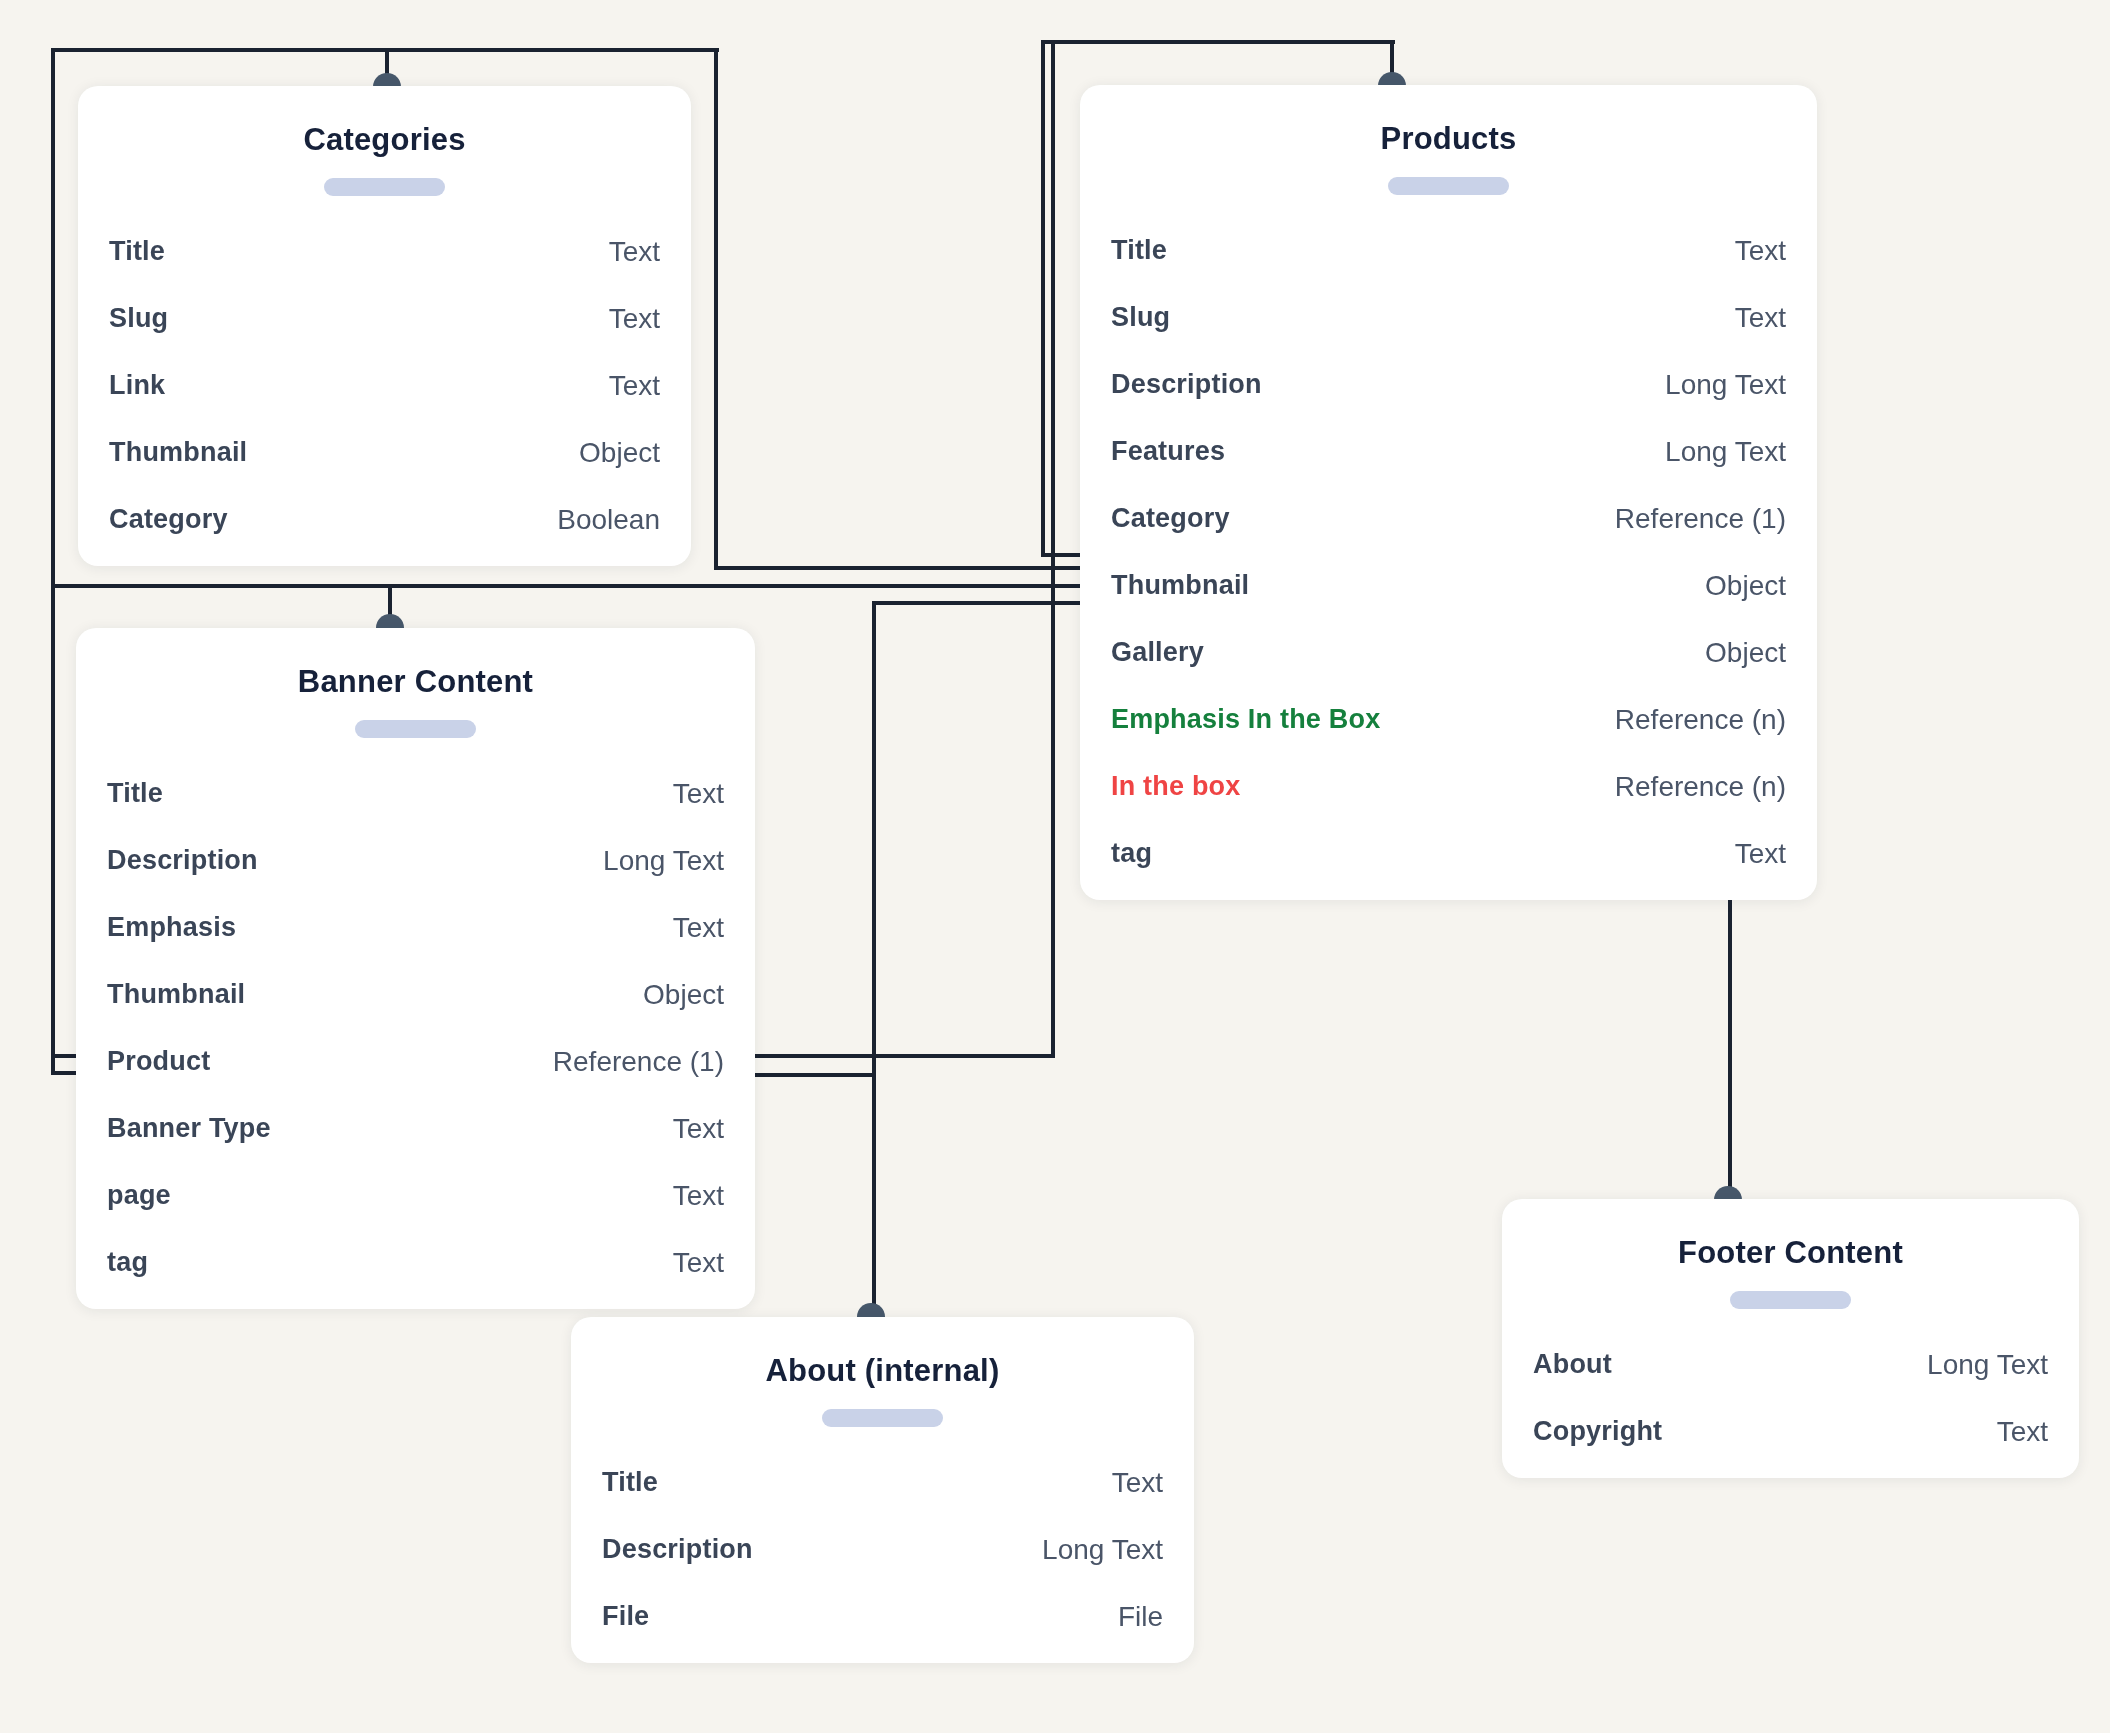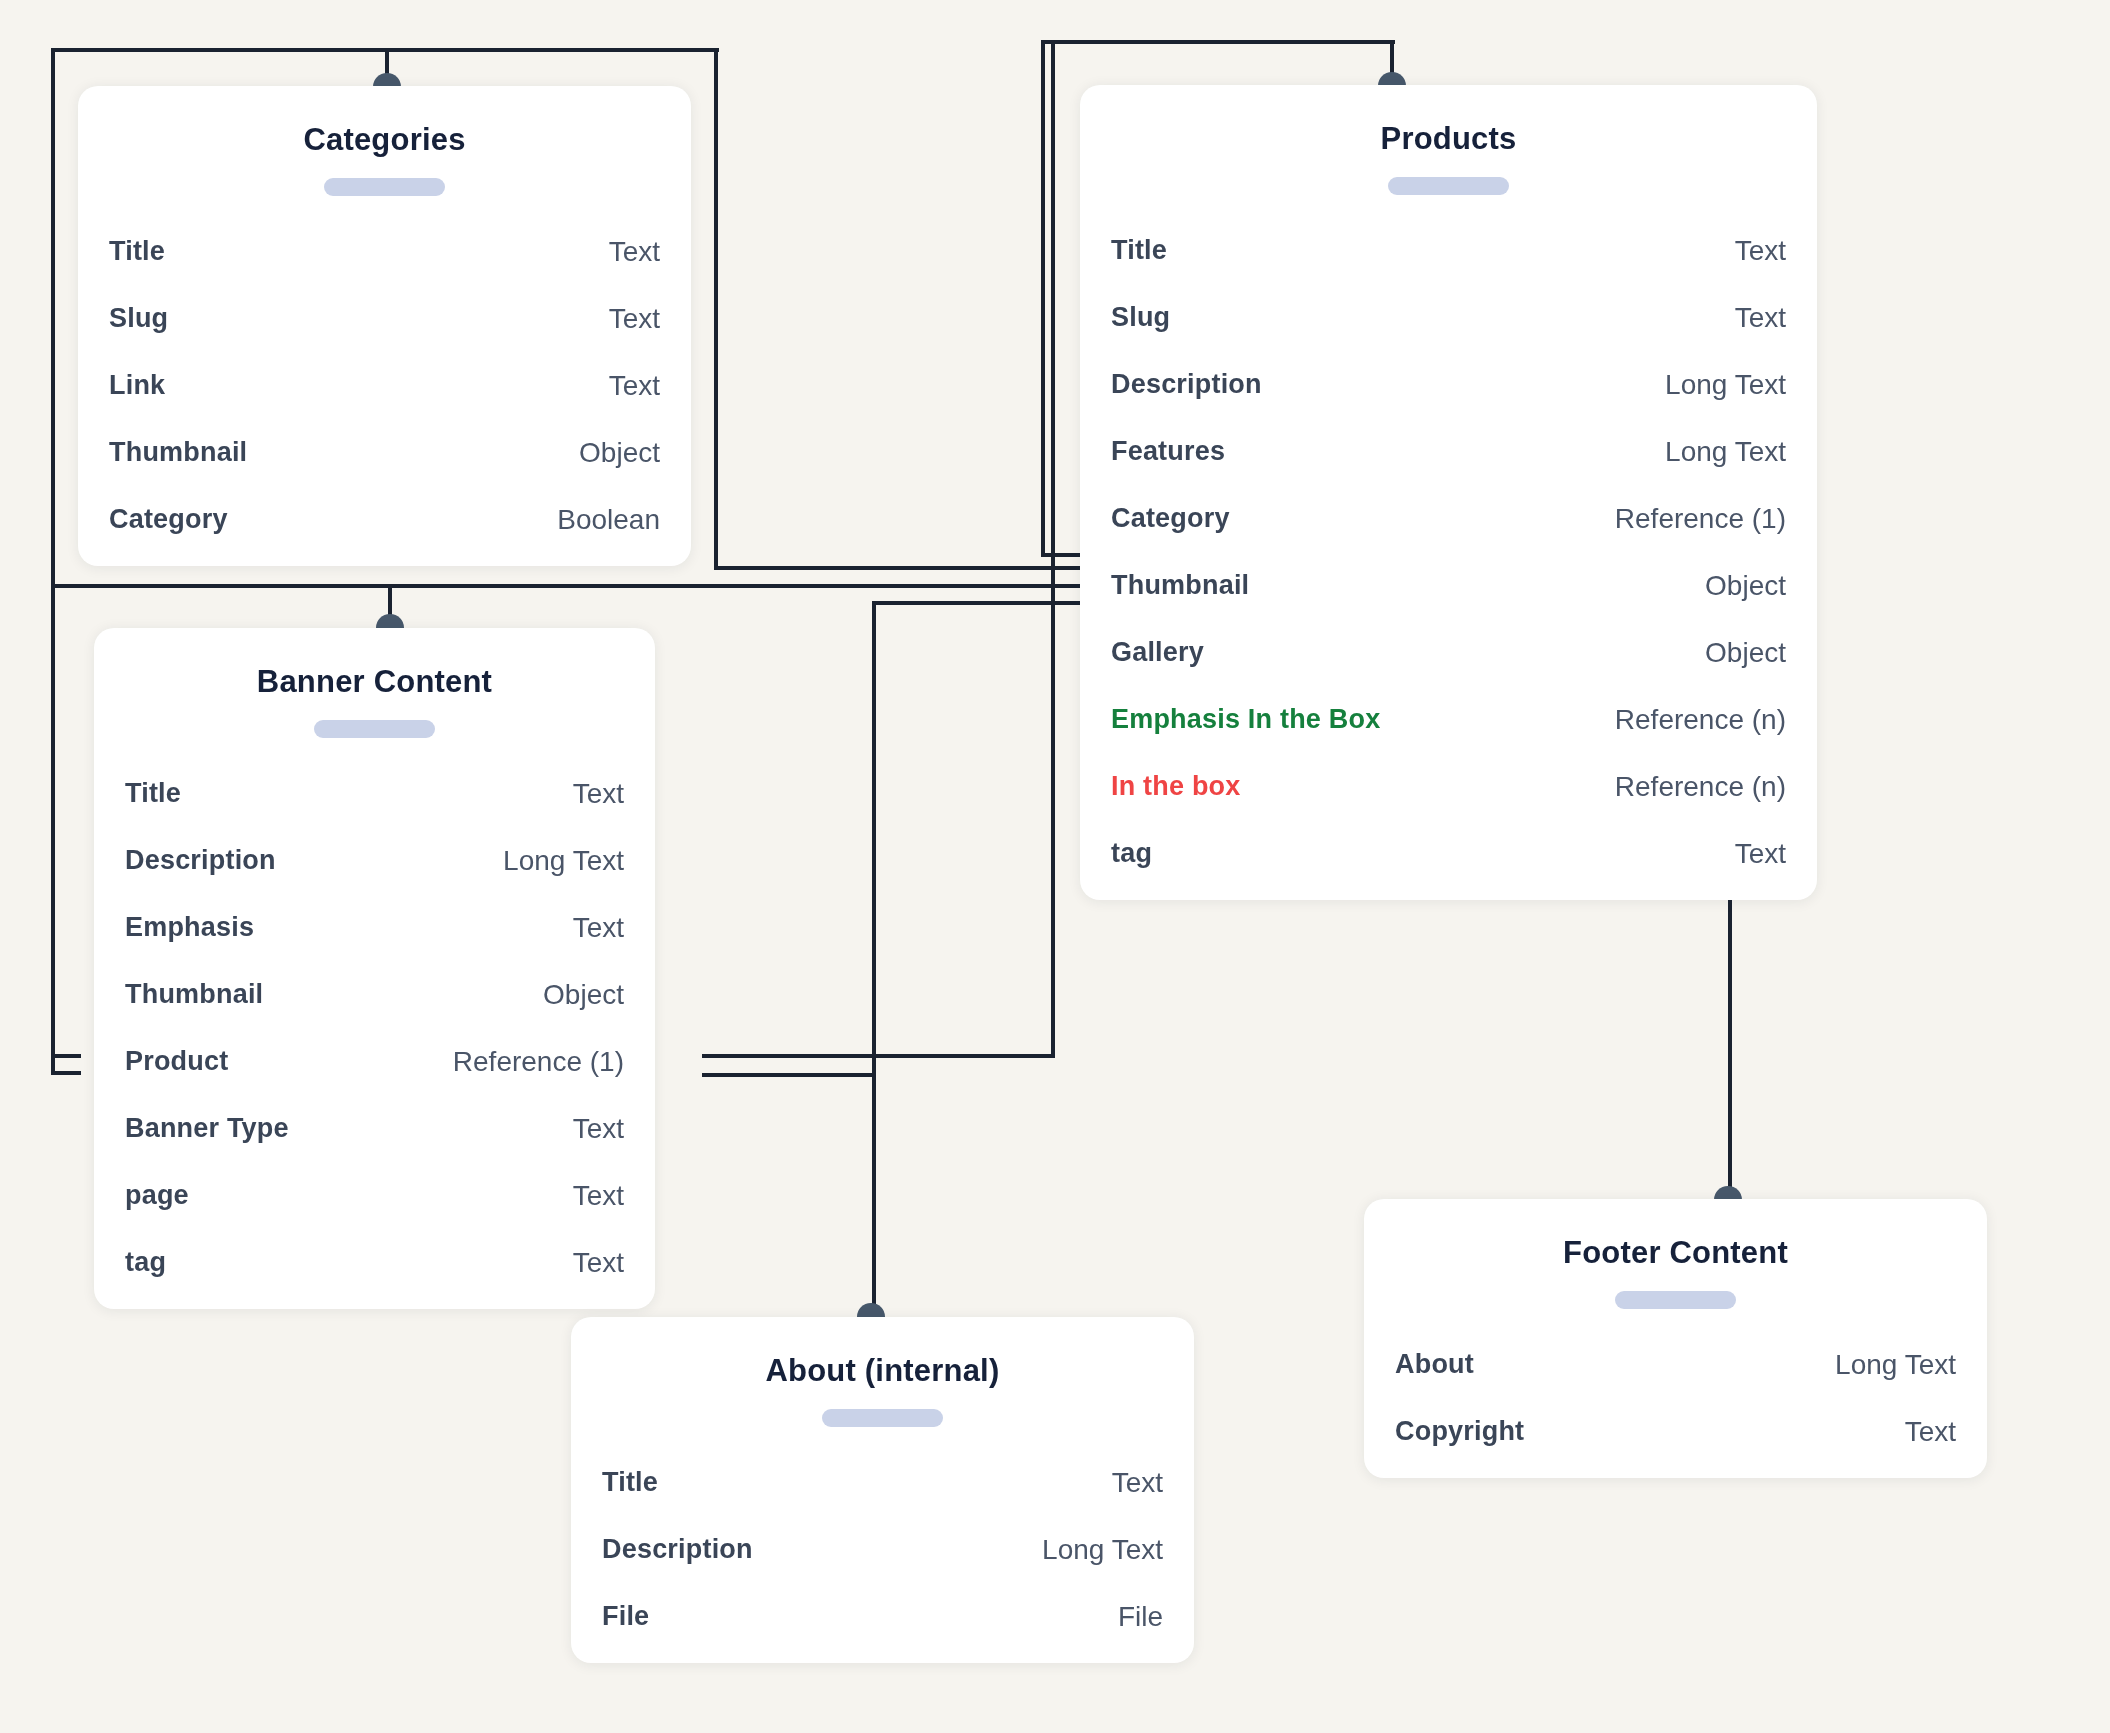--- a/index.html
+++ b/index.html
@@ -154,21 +154,21 @@
         <div class="field-row">
           <div class="field-label" style="color: #ef4444;">In the box</div>
           <div class="field-type" style="color: rgb(74, 85, 104);">Reference (n)</div>
         </div>
         <div class="field-row">
           <div class="field-label" style="color: rgb(58, 69, 87);">tag</div>
           <div class="field-type" style="color: rgb(74, 85, 104);">Text</div>
         </div>
       </div>
     </div>
-    <div class="entity-card" style="left: 94px; top: 628px; width: 561px;">
+    <div class="entity-card" style="left: 76px; top: 628px; width: 679px;">
       <div class="entity-title" style="color: rgb(22, 33, 58);">Banner Content</div>
       <div class="entity-pill" style="background: rgb(201, 210, 232);"></div>
       <div class="entity-rows">
         <div class="field-row">
           <div class="field-label" style="color: rgb(58, 69, 87);">Title</div>
           <div class="field-type" style="color: rgb(74, 85, 104);">Text</div>
         </div>
         <div class="field-row">
           <div class="field-label" style="color: rgb(58, 69, 87);">Description</div>
           <div class="field-type" style="color: rgb(74, 85, 104);">Long Text</div>
@@ -210,21 +210,21 @@
         <div class="field-row">
           <div class="field-label" style="color: rgb(58, 69, 87);">Description</div>
           <div class="field-type" style="color: rgb(74, 85, 104);">Long Text</div>
         </div>
         <div class="field-row">
           <div class="field-label" style="color: rgb(58, 69, 87);">File</div>
           <div class="field-type" style="color: rgb(74, 85, 104);">File</div>
         </div>
       </div>
     </div>
-    <div class="entity-card" style="left: 1364px; top: 1199px; width: 623px;">
+    <div class="entity-card" style="left: 1502px; top: 1199px; width: 577px;">
       <div class="entity-title" style="color: rgb(22, 33, 58);">Footer Content</div>
       <div class="entity-pill" style="background: rgb(201, 210, 232);"></div>
       <div class="entity-rows">
         <div class="field-row">
           <div class="field-label" style="color: rgb(58, 69, 87);">About</div>
           <div class="field-type" style="color: rgb(74, 85, 104);">Long Text</div>
         </div>
         <div class="field-row">
           <div class="field-label" style="color: rgb(58, 69, 87);">Copyright</div>
           <div class="field-type" style="color: rgb(74, 85, 104);">Text</div>

